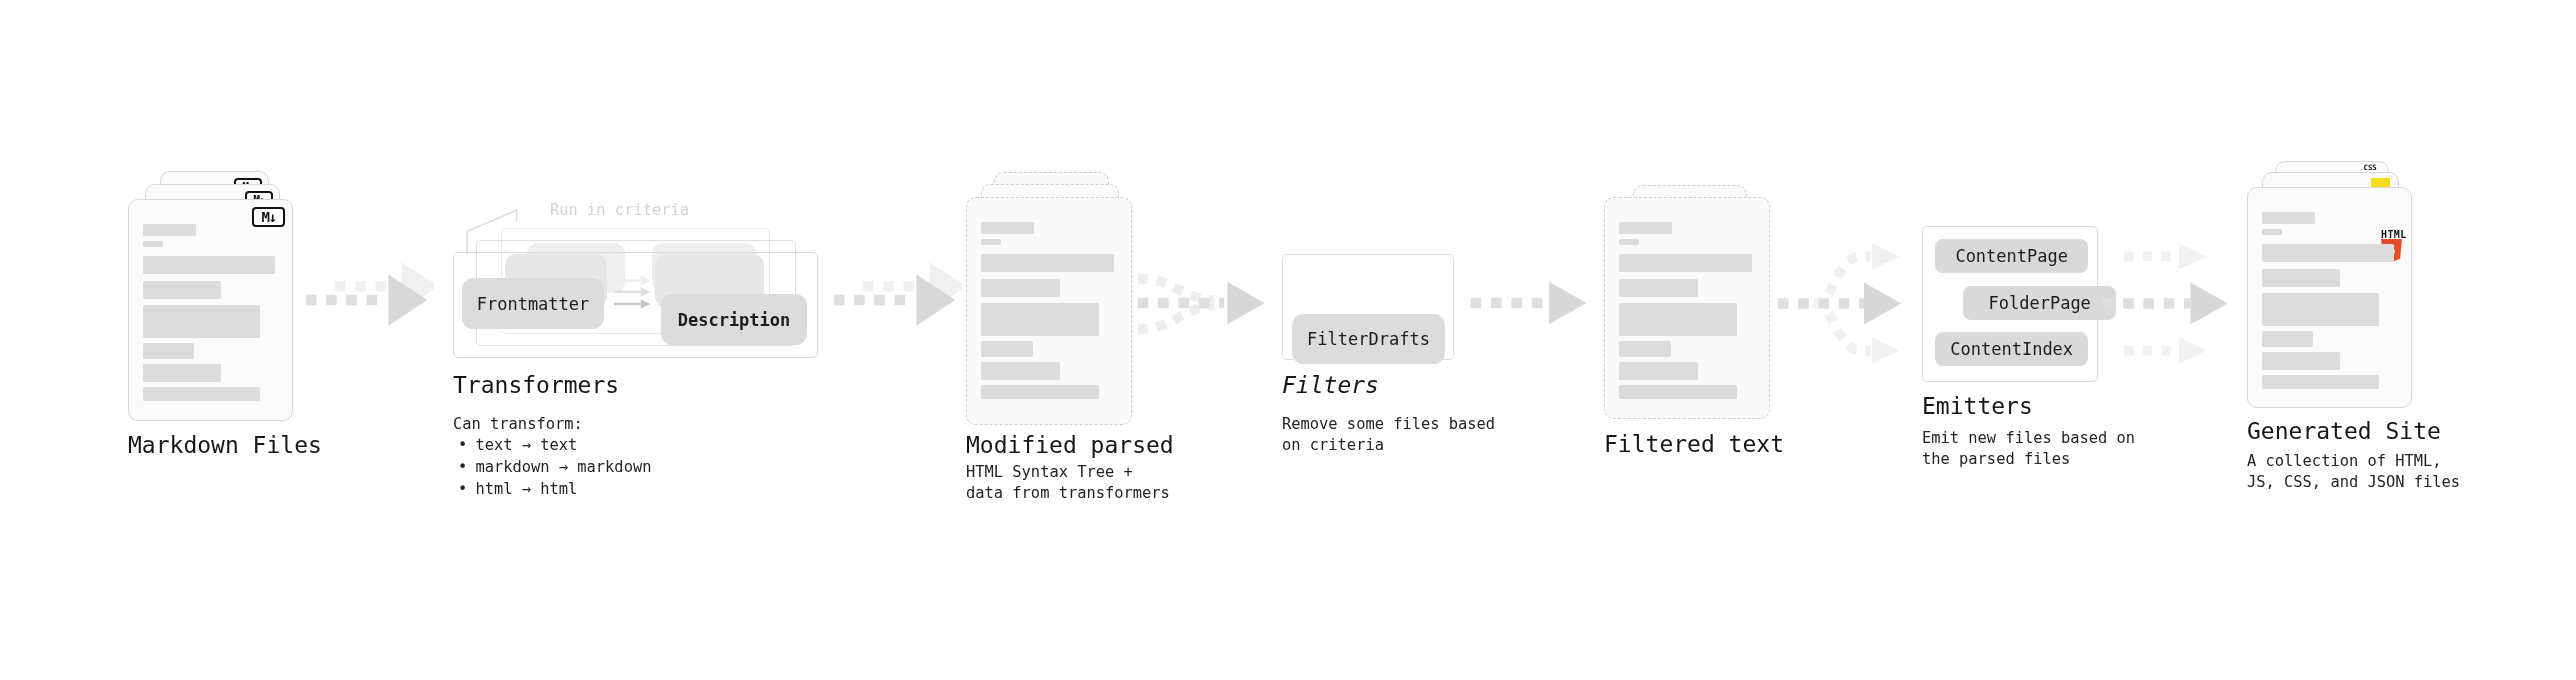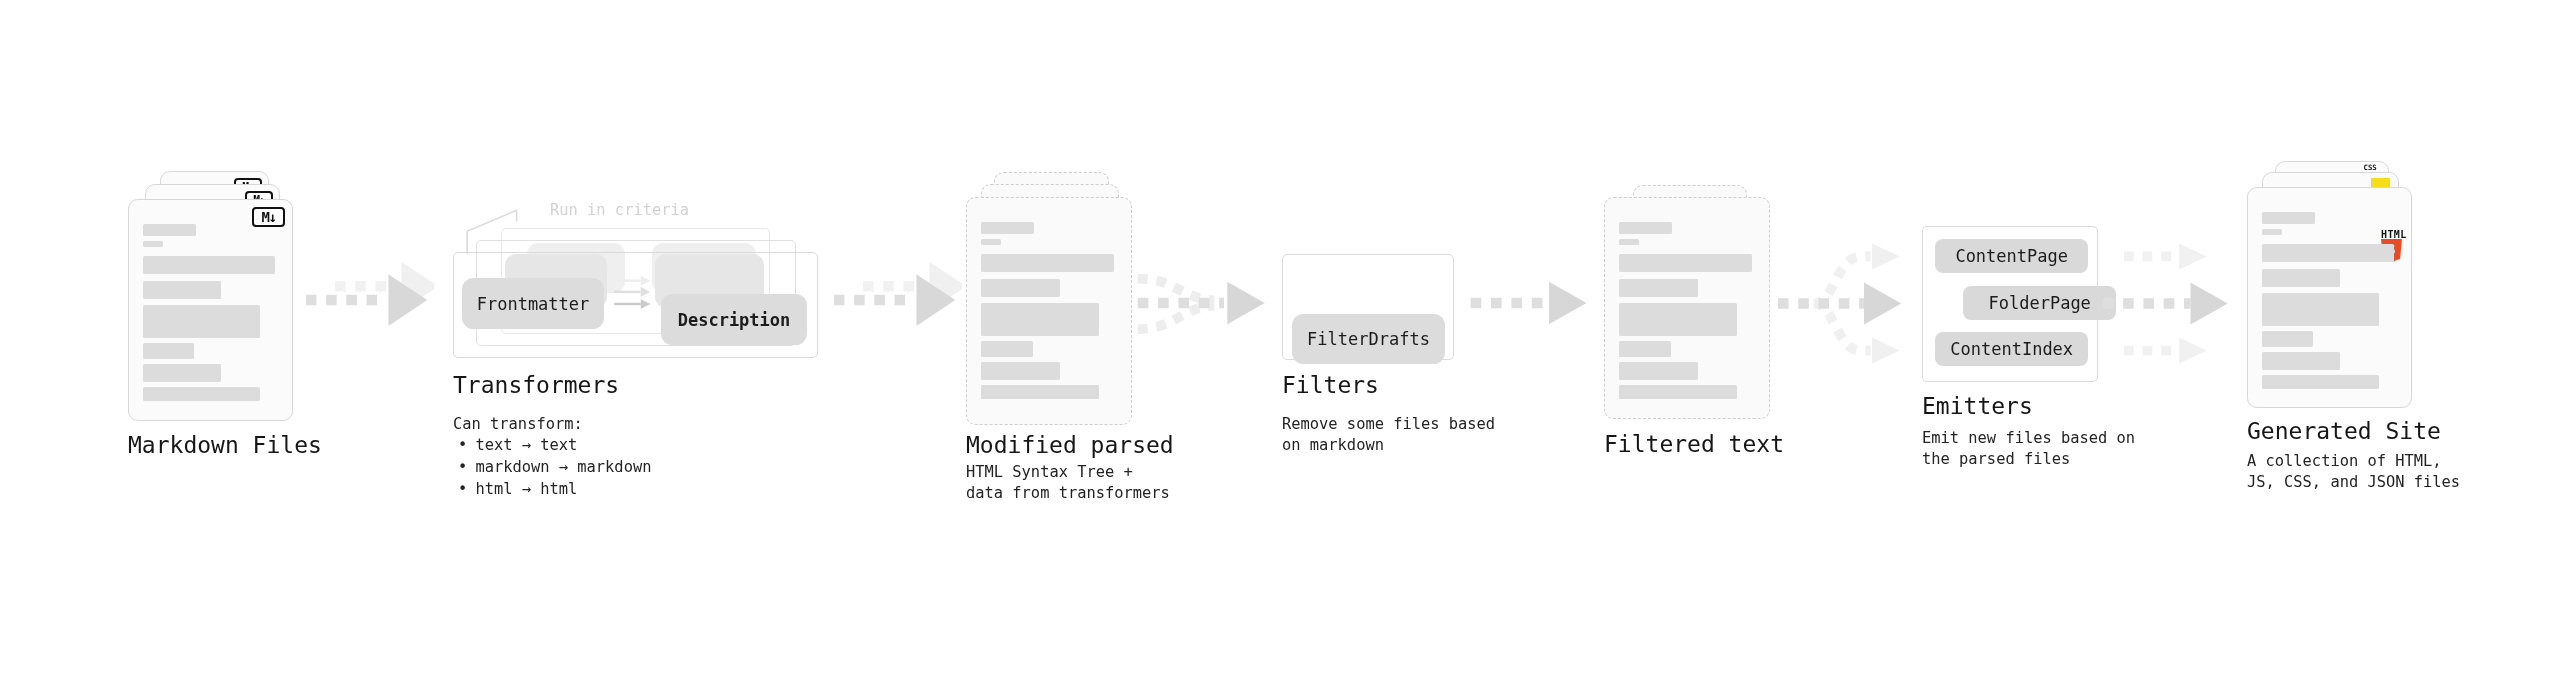--- a/index.html
+++ b/index.html
@@ -162,23 +162,23 @@
   <svg class="abs" style="left:1136px;top:246px;" width="137" height="114" viewBox="0 0 168 140">
     <path d="M2,40 C48,40 54,64 96,67" fill="none" stroke="#ededed" stroke-width="12" stroke-dasharray="12 11"></path>
     <path d="M2,102 C48,102 54,76 96,73" fill="none" stroke="#ededed" stroke-width="12" stroke-dasharray="12 11"></path>
     <line x1="2" y1="70" x2="108" y2="70" stroke="#dedede" stroke-width="13" stroke-dasharray="13 12"></line>
     <polygon points="112,44 112,96 158,70" fill="#d7d7d7"></polygon>
   </svg>
 
   <div>
     <div class="gbox" style="left:1282px;top:254px;width:172px;height:106px;"></div>
     <div class="node" style="left:1292px;top:280px;width:153px;height:50px;margin-top:34px;">FilterDrafts</div>
-    <div class="stage-label" style="left:1282px;top:372px;">Filters</div>
+    <div class="stage-label" style="left:1282px;top:372px;font-style:italic;">Filters</div>
     <div class="desc" style="left:1282px;top:414px;">Remove some files based</div>
-    <div class="desc" style="left:1282px;top:435px;">on markdown</div>
+    <div class="desc" style="left:1282px;top:435px;">on criteria</div>
   </div>
 
   <svg class="abs" style="left:1469px;top:267px;" width="124" height="72" viewBox="0 0 152 88">
     <line x1="2" y1="44" x2="98" y2="44" stroke="#dedede" stroke-width="13" stroke-dasharray="13 12"></line>
     <polygon points="98,18 98,70 144,44" fill="#d7d7d7"></polygon>
   </svg>
 
   <div>
     <div class="card dashed" style="left:1633px;top:185px;width:114px;height:89px;"></div>
     <div class="card dashed" style="left:1604px;top:197px;width:166px;height:222px;">

